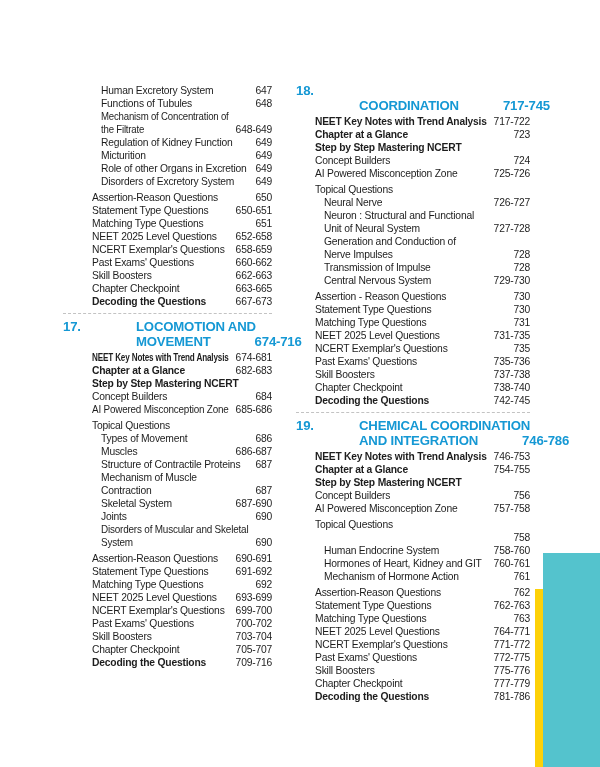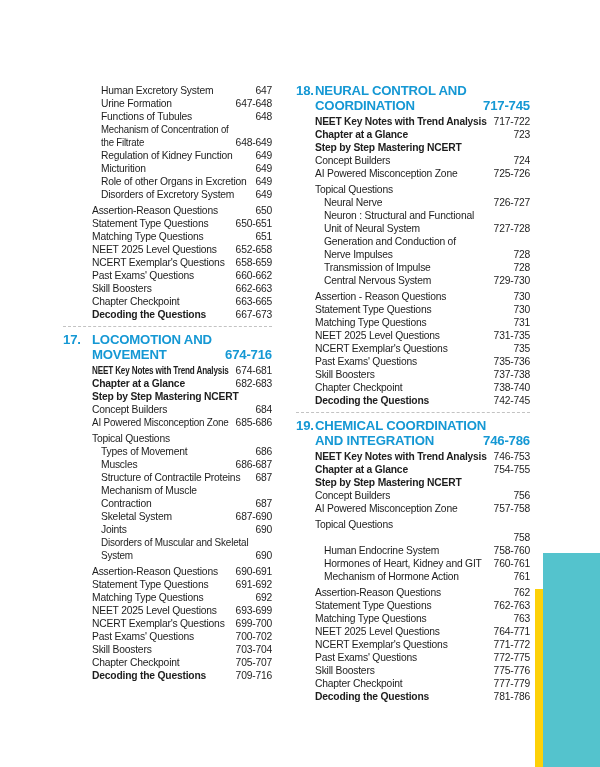--- a/index.html
+++ b/index.html
@@ -29,21 +29,21 @@
   .row.gap{margin-top:3px;}
   .bullet-cell{flex:none;width:9px;align-self:flex-start;padding-top:4.6px;}
   .bullet-sq{width:3px;height:3px;background:var(--ink);}
   .lbl{flex:none;white-space:pre;}
   .pg{flex:none;margin-left:auto;padding-left:3px;white-space:nowrap;font-weight:normal;}
   .row.bold .pg{font-weight:normal;}
 
   .sec{margin:0 0 2px 0;}
   .sec-line{display:flex;align-items:flex-start;
     font-weight:bold;color:var(--blue);
-    font-size:13.2px;line-height:14.5px;letter-spacing:-0.2px;}
+    font-size:13.2px;line-height:14.5px;letter-spacing:-0.2px;gap:44px;}
   .sec-num{flex:none;width:var(--numw);}
   .sec-t{flex:none;white-space:pre;}
   .sec-pg{flex:none;margin-left:auto;white-space:nowrap;}
 
   .divider{border-top:1px dashed var(--divider);margin:5px 0 6px 0;}
 
   .teal-bar{position:absolute;left:543px;top:553px;width:57px;height:214px;background:var(--teal);}
   .yellow-stripe{position:absolute;left:535px;top:589px;width:8px;height:178px;background:var(--yellow);}
 </style>
 </head>
@@ -51,25 +51,20 @@
 
 <div class="page">
   <div class="col col-left">
       <div class="row">
         <span class="bullet-cell"><span class="bullet-sq"></span></span>
         <span class="lbl">Human Excretory System</span>
         <span class="pg">647</span>
       </div>
       <div class="row">
         <span class="bullet-cell"><span class="bullet-sq"></span></span>
-        <span class="lbl">Urine Formation</span>
-        <span class="pg">647-648</span>
-      </div>
-      <div class="row">
-        <span class="bullet-cell"><span class="bullet-sq"></span></span>
         <span class="lbl">Functions of Tubules</span>
         <span class="pg">648</span>
       </div>
       <div class="row">
         <span class="bullet-cell"><span class="bullet-sq"></span></span>
         <span class="lbl" style="transform-origin: 0px 0px; transform: scaleX(0.933371); margin-right: -9.10938px;">Mechanism of Concentration of
 the Filtrate</span>
         <span class="pg">648-649</span>
       </div>
       <div class="row">
@@ -233,21 +228,20 @@
       </div>
       <div class="row bold">
         <span class="lbl">Decoding the Questions</span>
         <span class="pg">709-716</span>
       </div>
     </div>
   <div class="col col-right">
       <div class="sec">
         <div class="sec-line">
           <span class="sec-num">18.</span>
-          <span class="sec-t">NEURAL CONTROL AND</span>
         </div>
         <div class="sec-line">
           <span class="sec-num"></span>
           <span class="sec-t">COORDINATION</span>
           <span class="sec-pg">717-745</span>
         </div>
       </div>
       <div class="row bold">
         <span class="lbl" style="transform-origin: 0px 0px; transform: scaleX(0.991603); margin-right: -1.45312px;">NEET Key Notes with Trend Analysis</span>
         <span class="pg">717-722</span>

